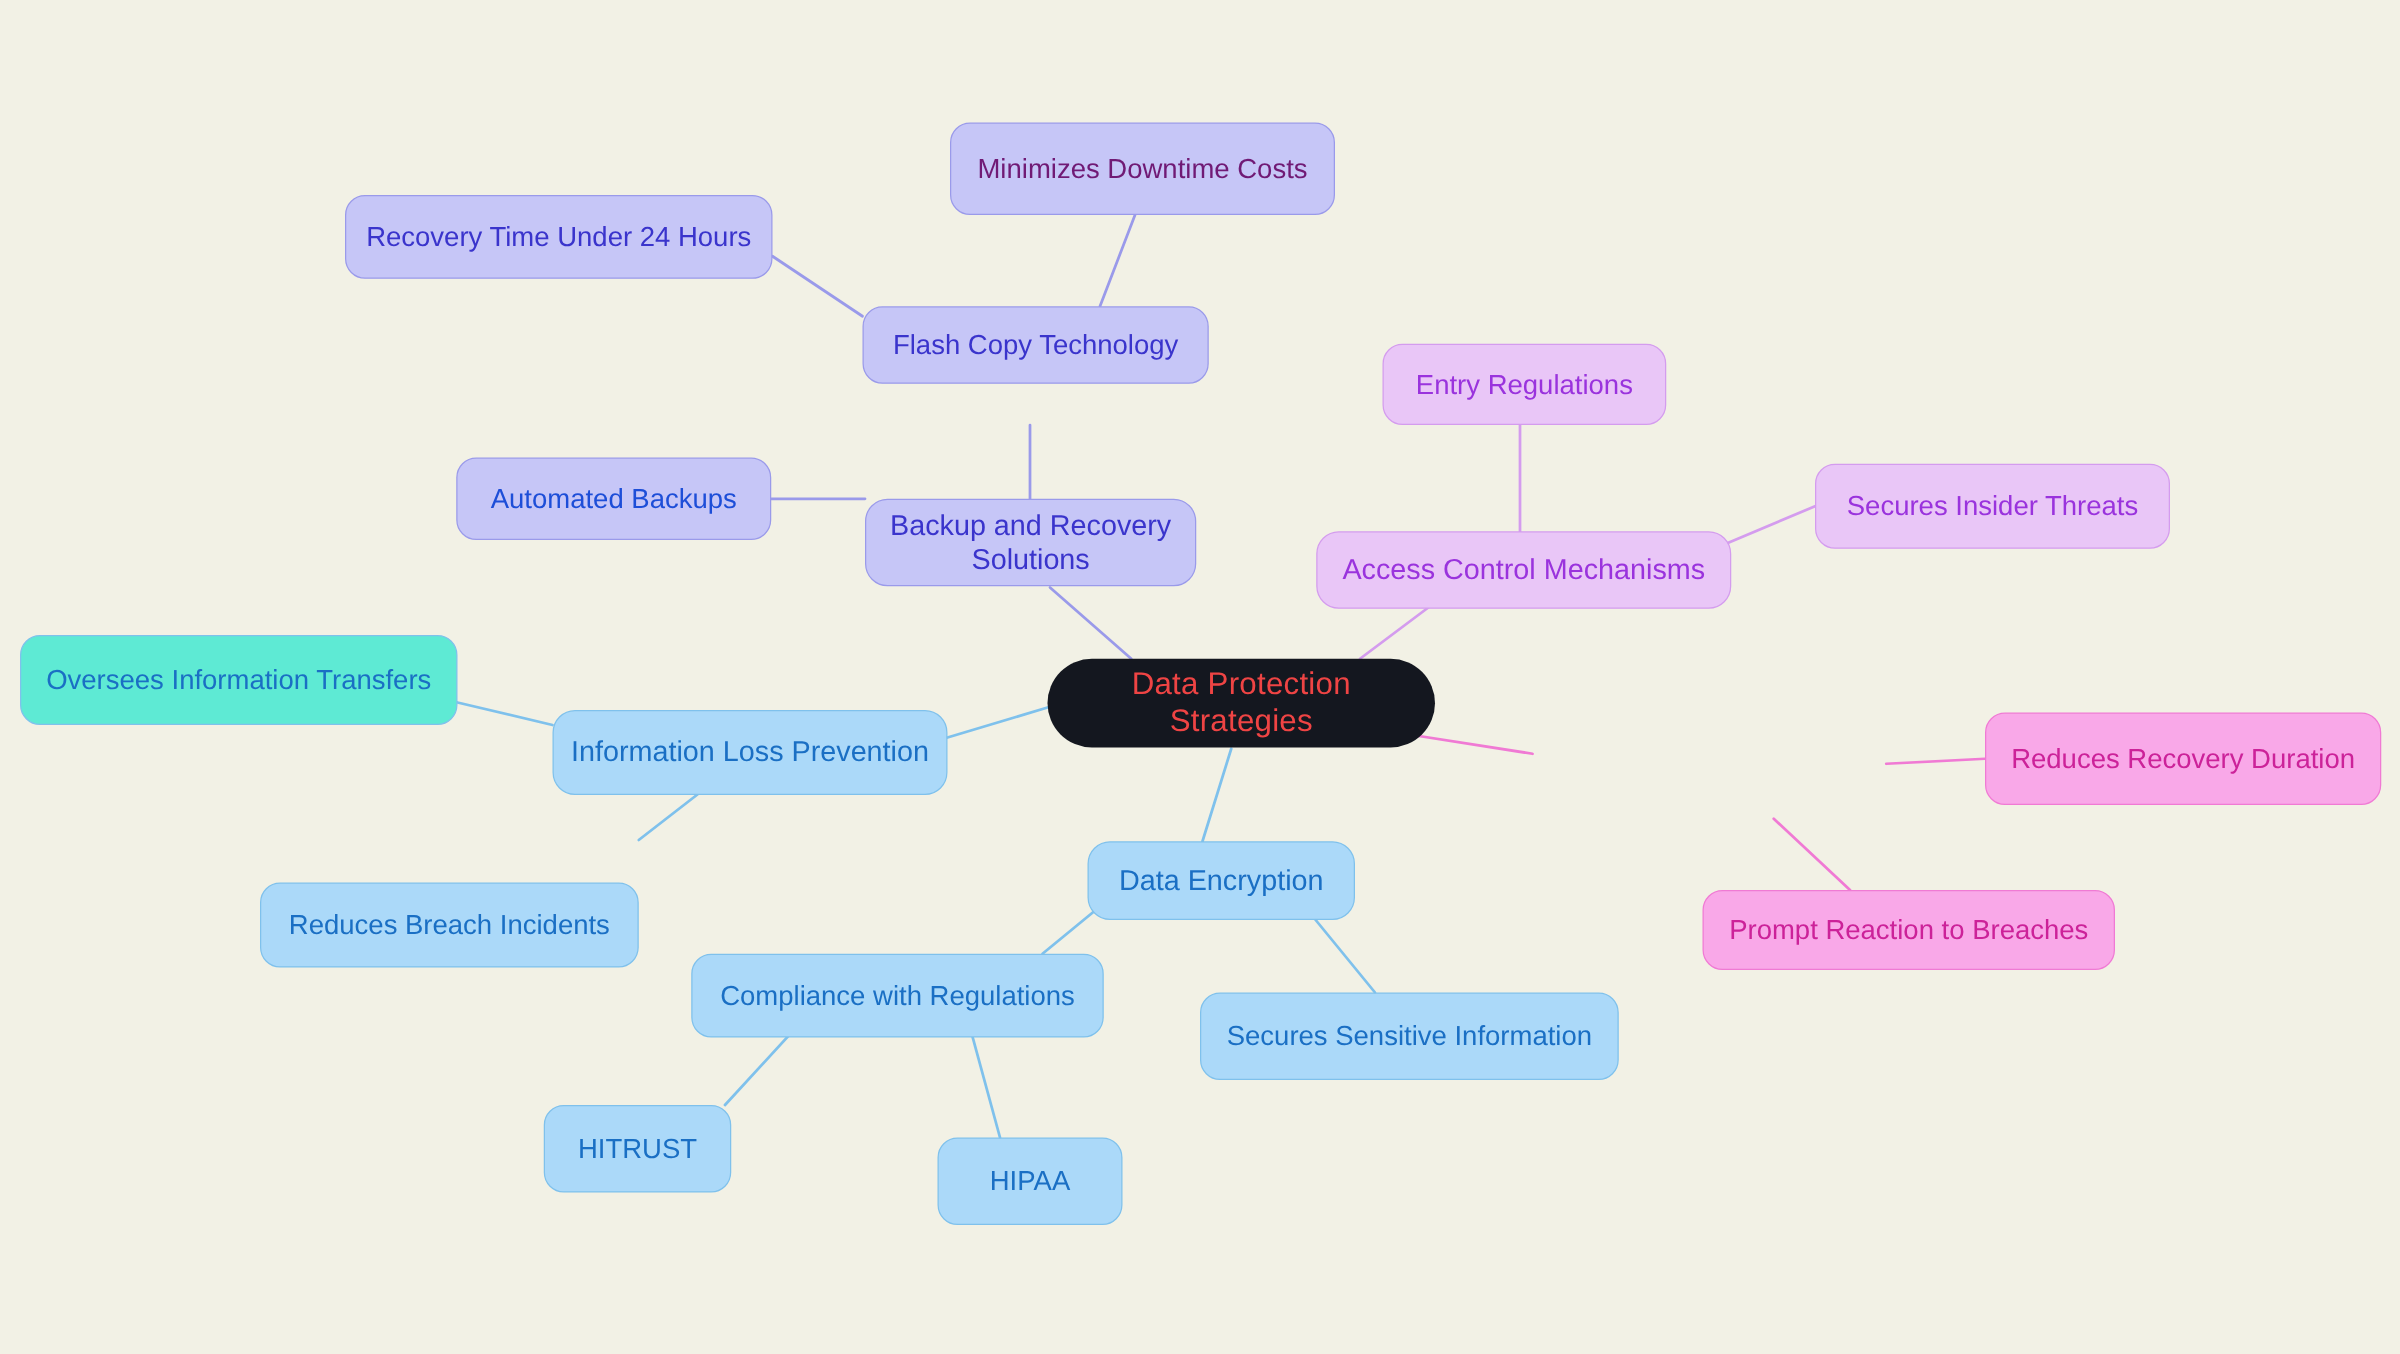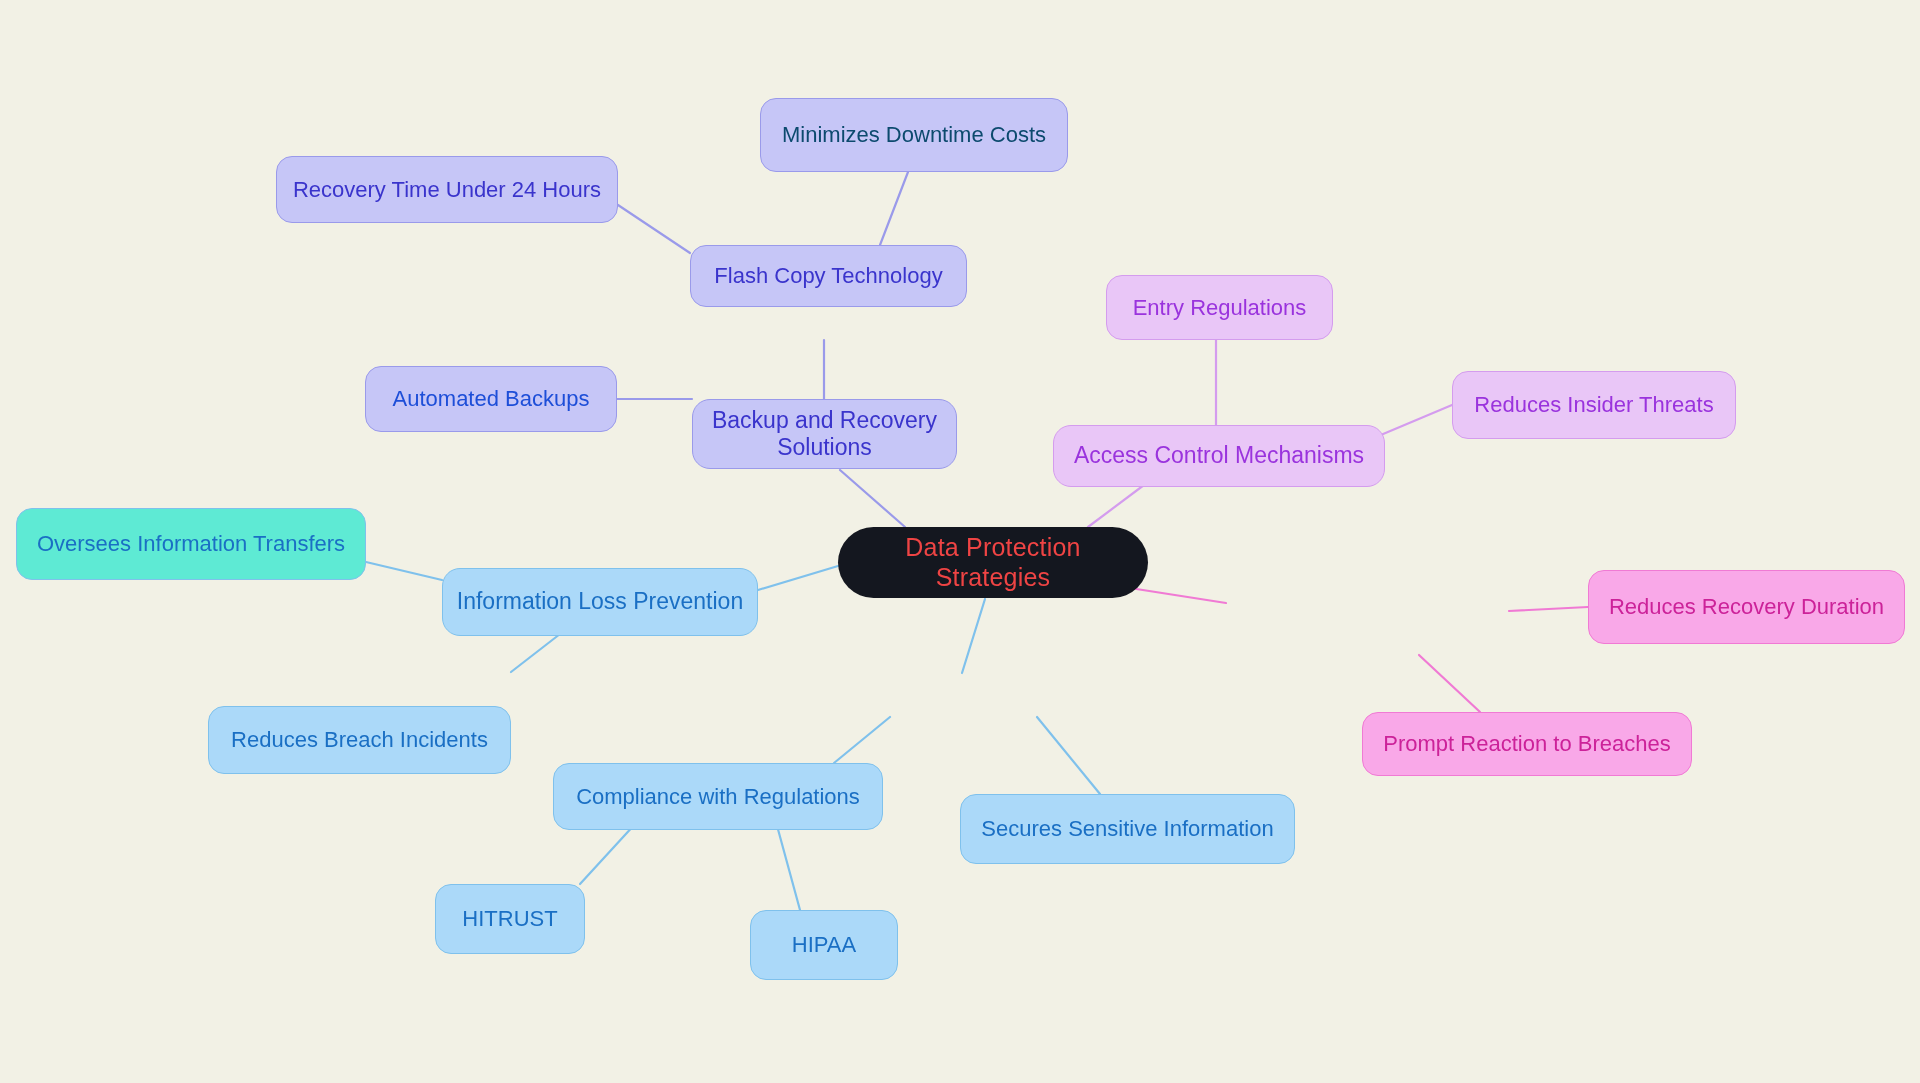--- a/index.html
+++ b/index.html
@@ -64,43 +64,44 @@
     </g>
   </svg>
 
   <div class="node root" style="left:838px;top:527px;width:310px;height:71px;background:#14171f;color:#ef4444;">Data Protection Strategies</div>
 
   <div class="node lvl1" style="left:692px;top:399px;width:265px;height:70px;background:#c6c6f7;border-color:#9a9aea;color:#3a34cc;">Backup and Recovery
 Solutions</div>
 
   <div class="node lvl2" style="left:690px;top:245px;width:277px;height:62px;background:#c6c6f7;border-color:#9a9aea;color:#3a34cc;">Flash Copy Technology</div>
 
-  <div class="node lvl2" style="left:760px;top:98px;width:308px;height:74px;background:#c6c6f7;border-color:#9a9aea;color:#0c4a6e;">Minimizes Downtime Costs</div>
+  <div class="node lvl2" style="left:760px;top:98px;width:308px;height:74px;background:#c6c6f7;border-color:#9a9aea;color:#701a75;">Minimizes Downtime Costs</div>
 
   <div class="node lvl2" style="left:276px;top:156px;width:342px;height:67px;background:#c6c6f7;border-color:#9a9aea;color:#3a34cc;">Recovery Time Under 24 Hours</div>
 
   <div class="node lvl2" style="left:365px;top:366px;width:252px;height:66px;background:#c6c6f7;border-color:#9a9aea;color:#1d4ed8;">Automated Backups</div>
 
   <div class="node lvl1" style="left:1053px;top:425px;width:332px;height:62px;background:#e9c6f7;border-color:#d49cee;color:#9a33dd;">Access Control Mechanisms</div>
 
   <div class="node lvl2" style="left:1106px;top:275px;width:227px;height:65px;background:#e9c6f7;border-color:#d49cee;color:#9a33dd;">Entry Regulations</div>
 
-  <div class="node lvl2" style="left:1452px;top:371px;width:284px;height:68px;background:#e9c6f7;border-color:#d49cee;color:#9a33dd;">Reduces Insider Threats</div>
+  <div class="node lvl2" style="left:1452px;top:371px;width:284px;height:68px;background:#e9c6f7;border-color:#d49cee;color:#9a33dd;">Secures Insider Threats</div>
 
 
   <div class="node lvl2" style="left:1588px;top:570px;width:317px;height:74px;background:#f9a8e8;border-color:#f07ad4;color:#cc2299;">Reduces Recovery Duration</div>
 
   <div class="node lvl2" style="left:1362px;top:712px;width:330px;height:64px;background:#f9a8e8;border-color:#f07ad4;color:#cc2299;">Prompt Reaction to Breaches</div>
 
   <div class="node lvl1" style="left:442px;top:568px;width:316px;height:68px;background:#abd9f9;border-color:#7fc1ec;color:#1a6fc4;">Information Loss Prevention</div>
 
   <div class="node lvl2" style="left:16px;top:508px;width:350px;height:72px;background:#5eead4;border-color:#7fc1ec;color:#1a6fc4;">Oversees Information Transfers</div>
 
   <div class="node lvl2" style="left:208px;top:706px;width:303px;height:68px;background:#abd9f9;border-color:#7fc1ec;color:#1a6fc4;">Reduces Breach Incidents</div>
 
+  <div class="node lvl1" style="left:870px;top:673px;width:214px;height:63px;background:#abd9f9;border-color:#7fc1ec;color:#1a6fc4;">Data Encryption</div>
 
   <div class="node lvl2" style="left:553px;top:763px;width:330px;height:67px;background:#abd9f9;border-color:#7fc1ec;color:#1a6fc4;">Compliance with Regulations</div>
 
   <div class="node lvl2" style="left:960px;top:794px;width:335px;height:70px;background:#abd9f9;border-color:#7fc1ec;color:#1a6fc4;">Secures Sensitive Information</div>
 
   <div class="node lvl2" style="left:435px;top:884px;width:150px;height:70px;background:#abd9f9;border-color:#7fc1ec;color:#1a6fc4;">HITRUST</div>
 
   <div class="node lvl2" style="left:750px;top:910px;width:148px;height:70px;background:#abd9f9;border-color:#7fc1ec;color:#1a6fc4;">HIPAA</div>
 
 </div>

